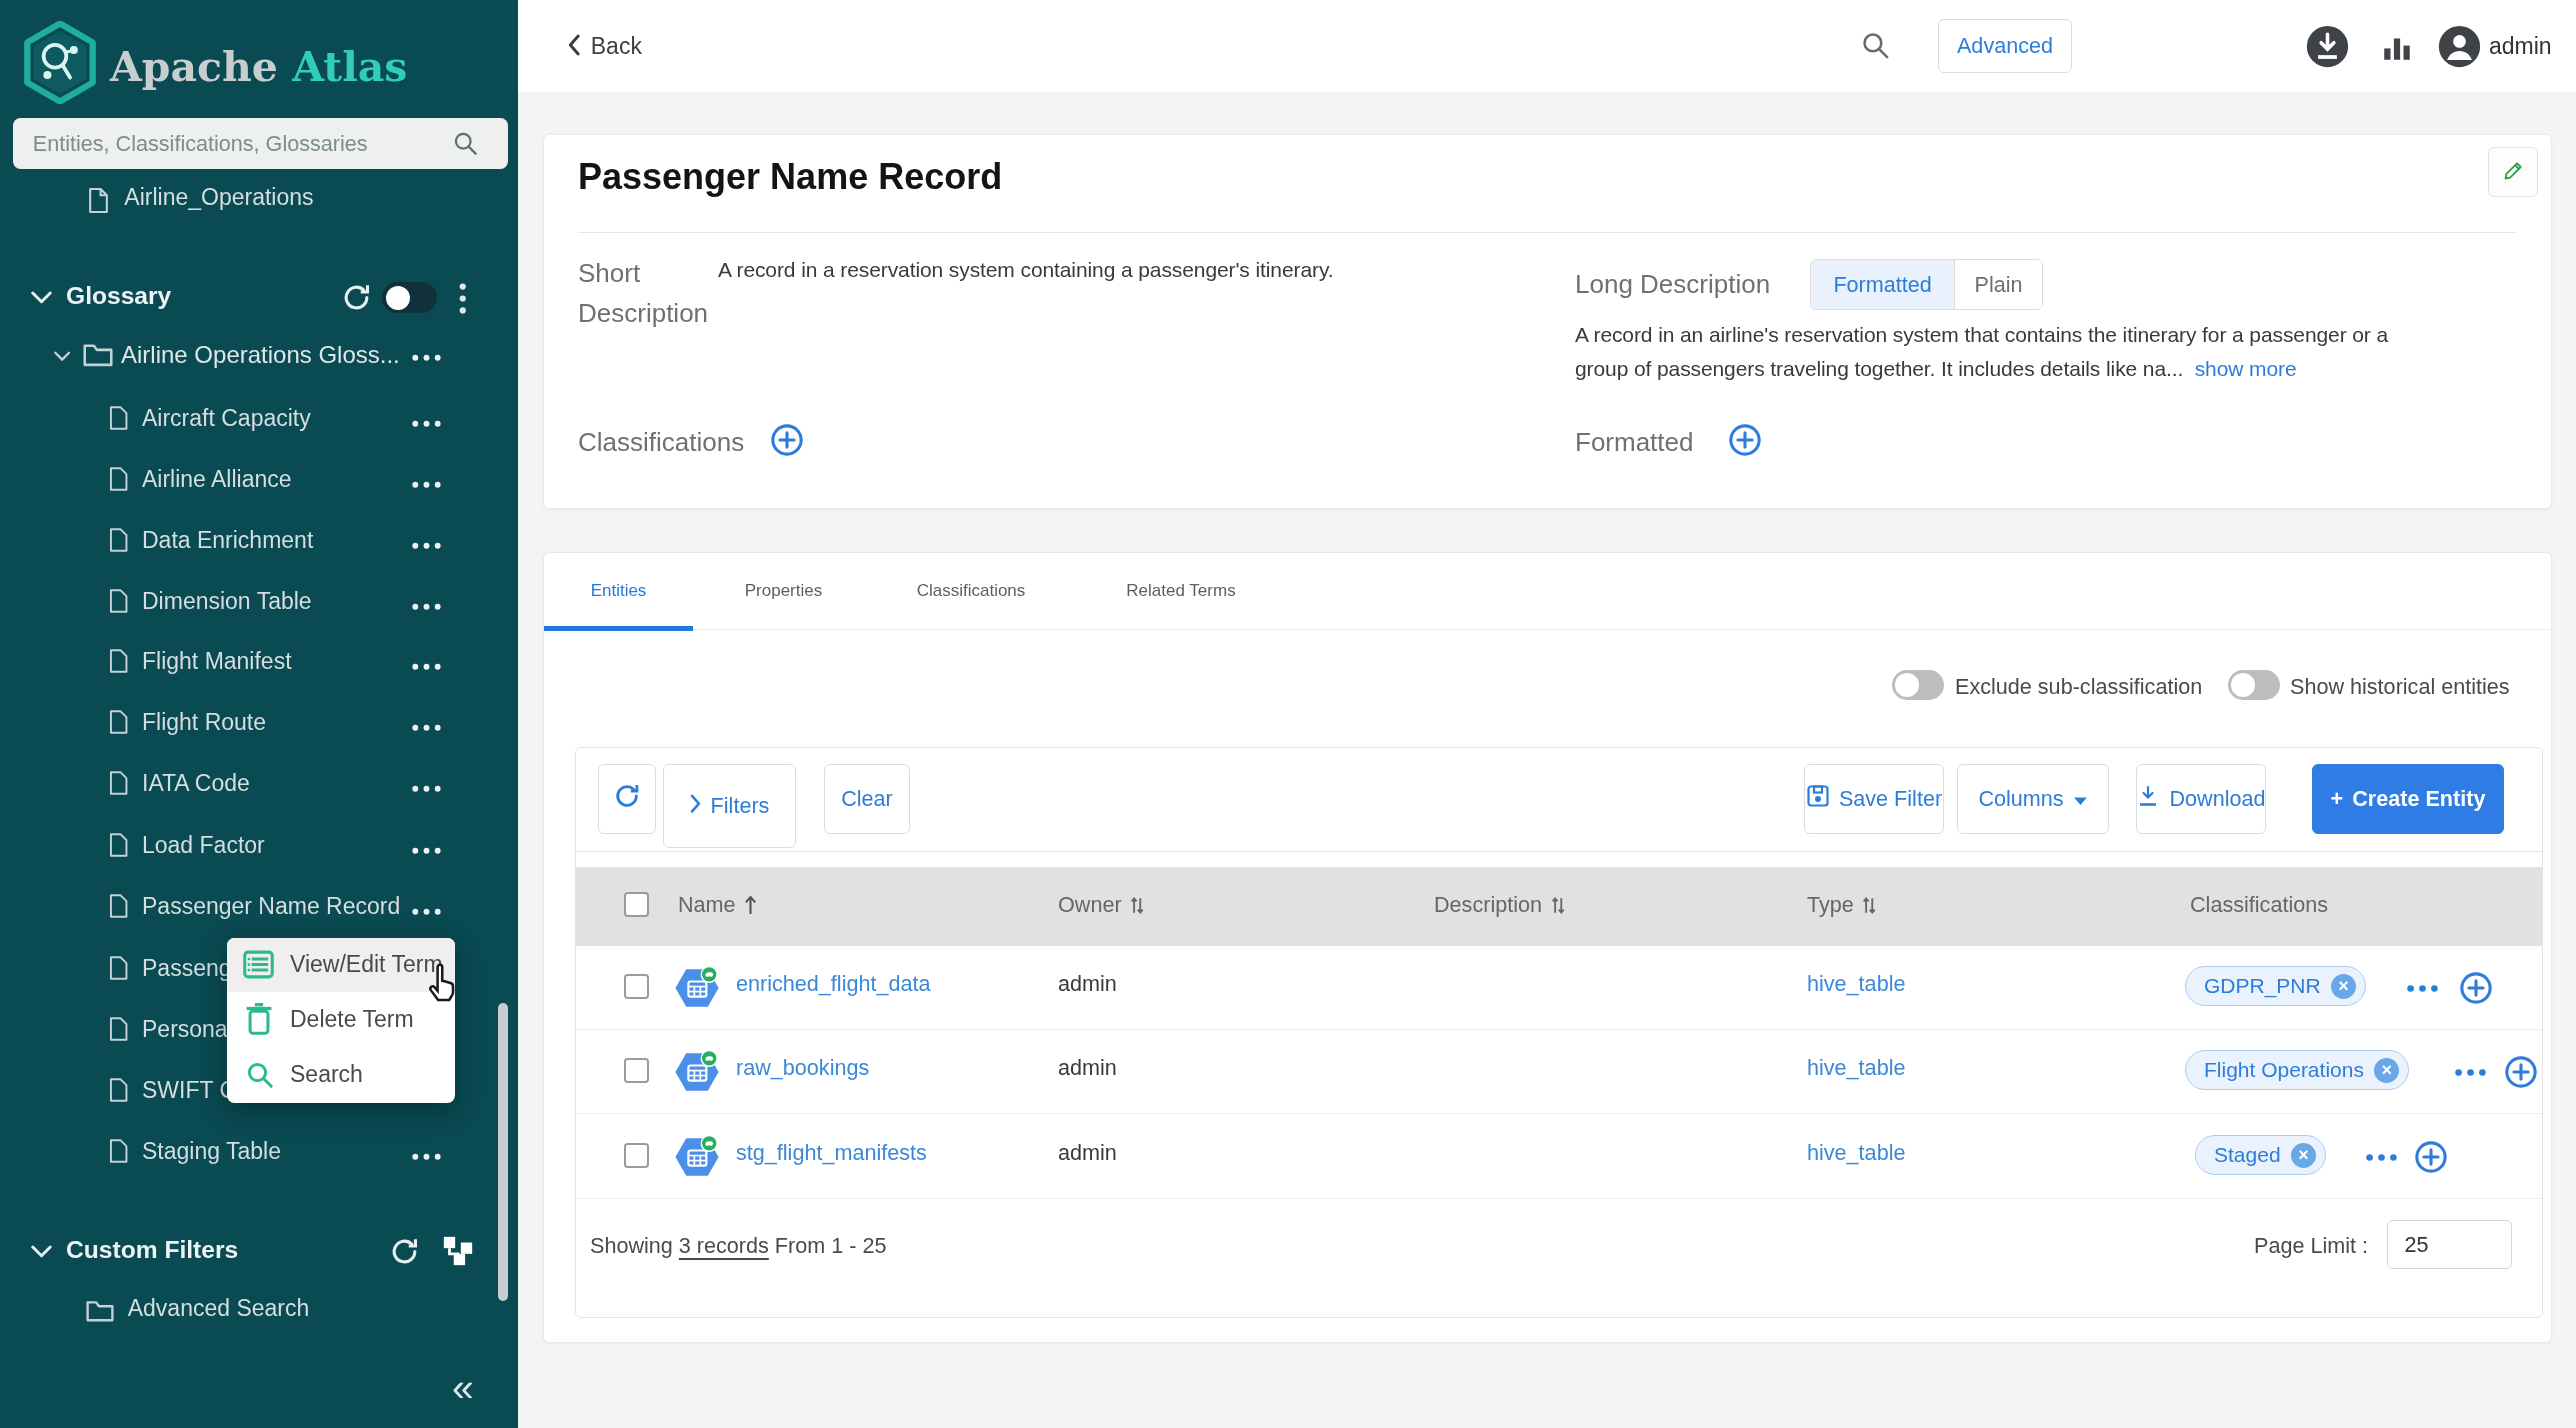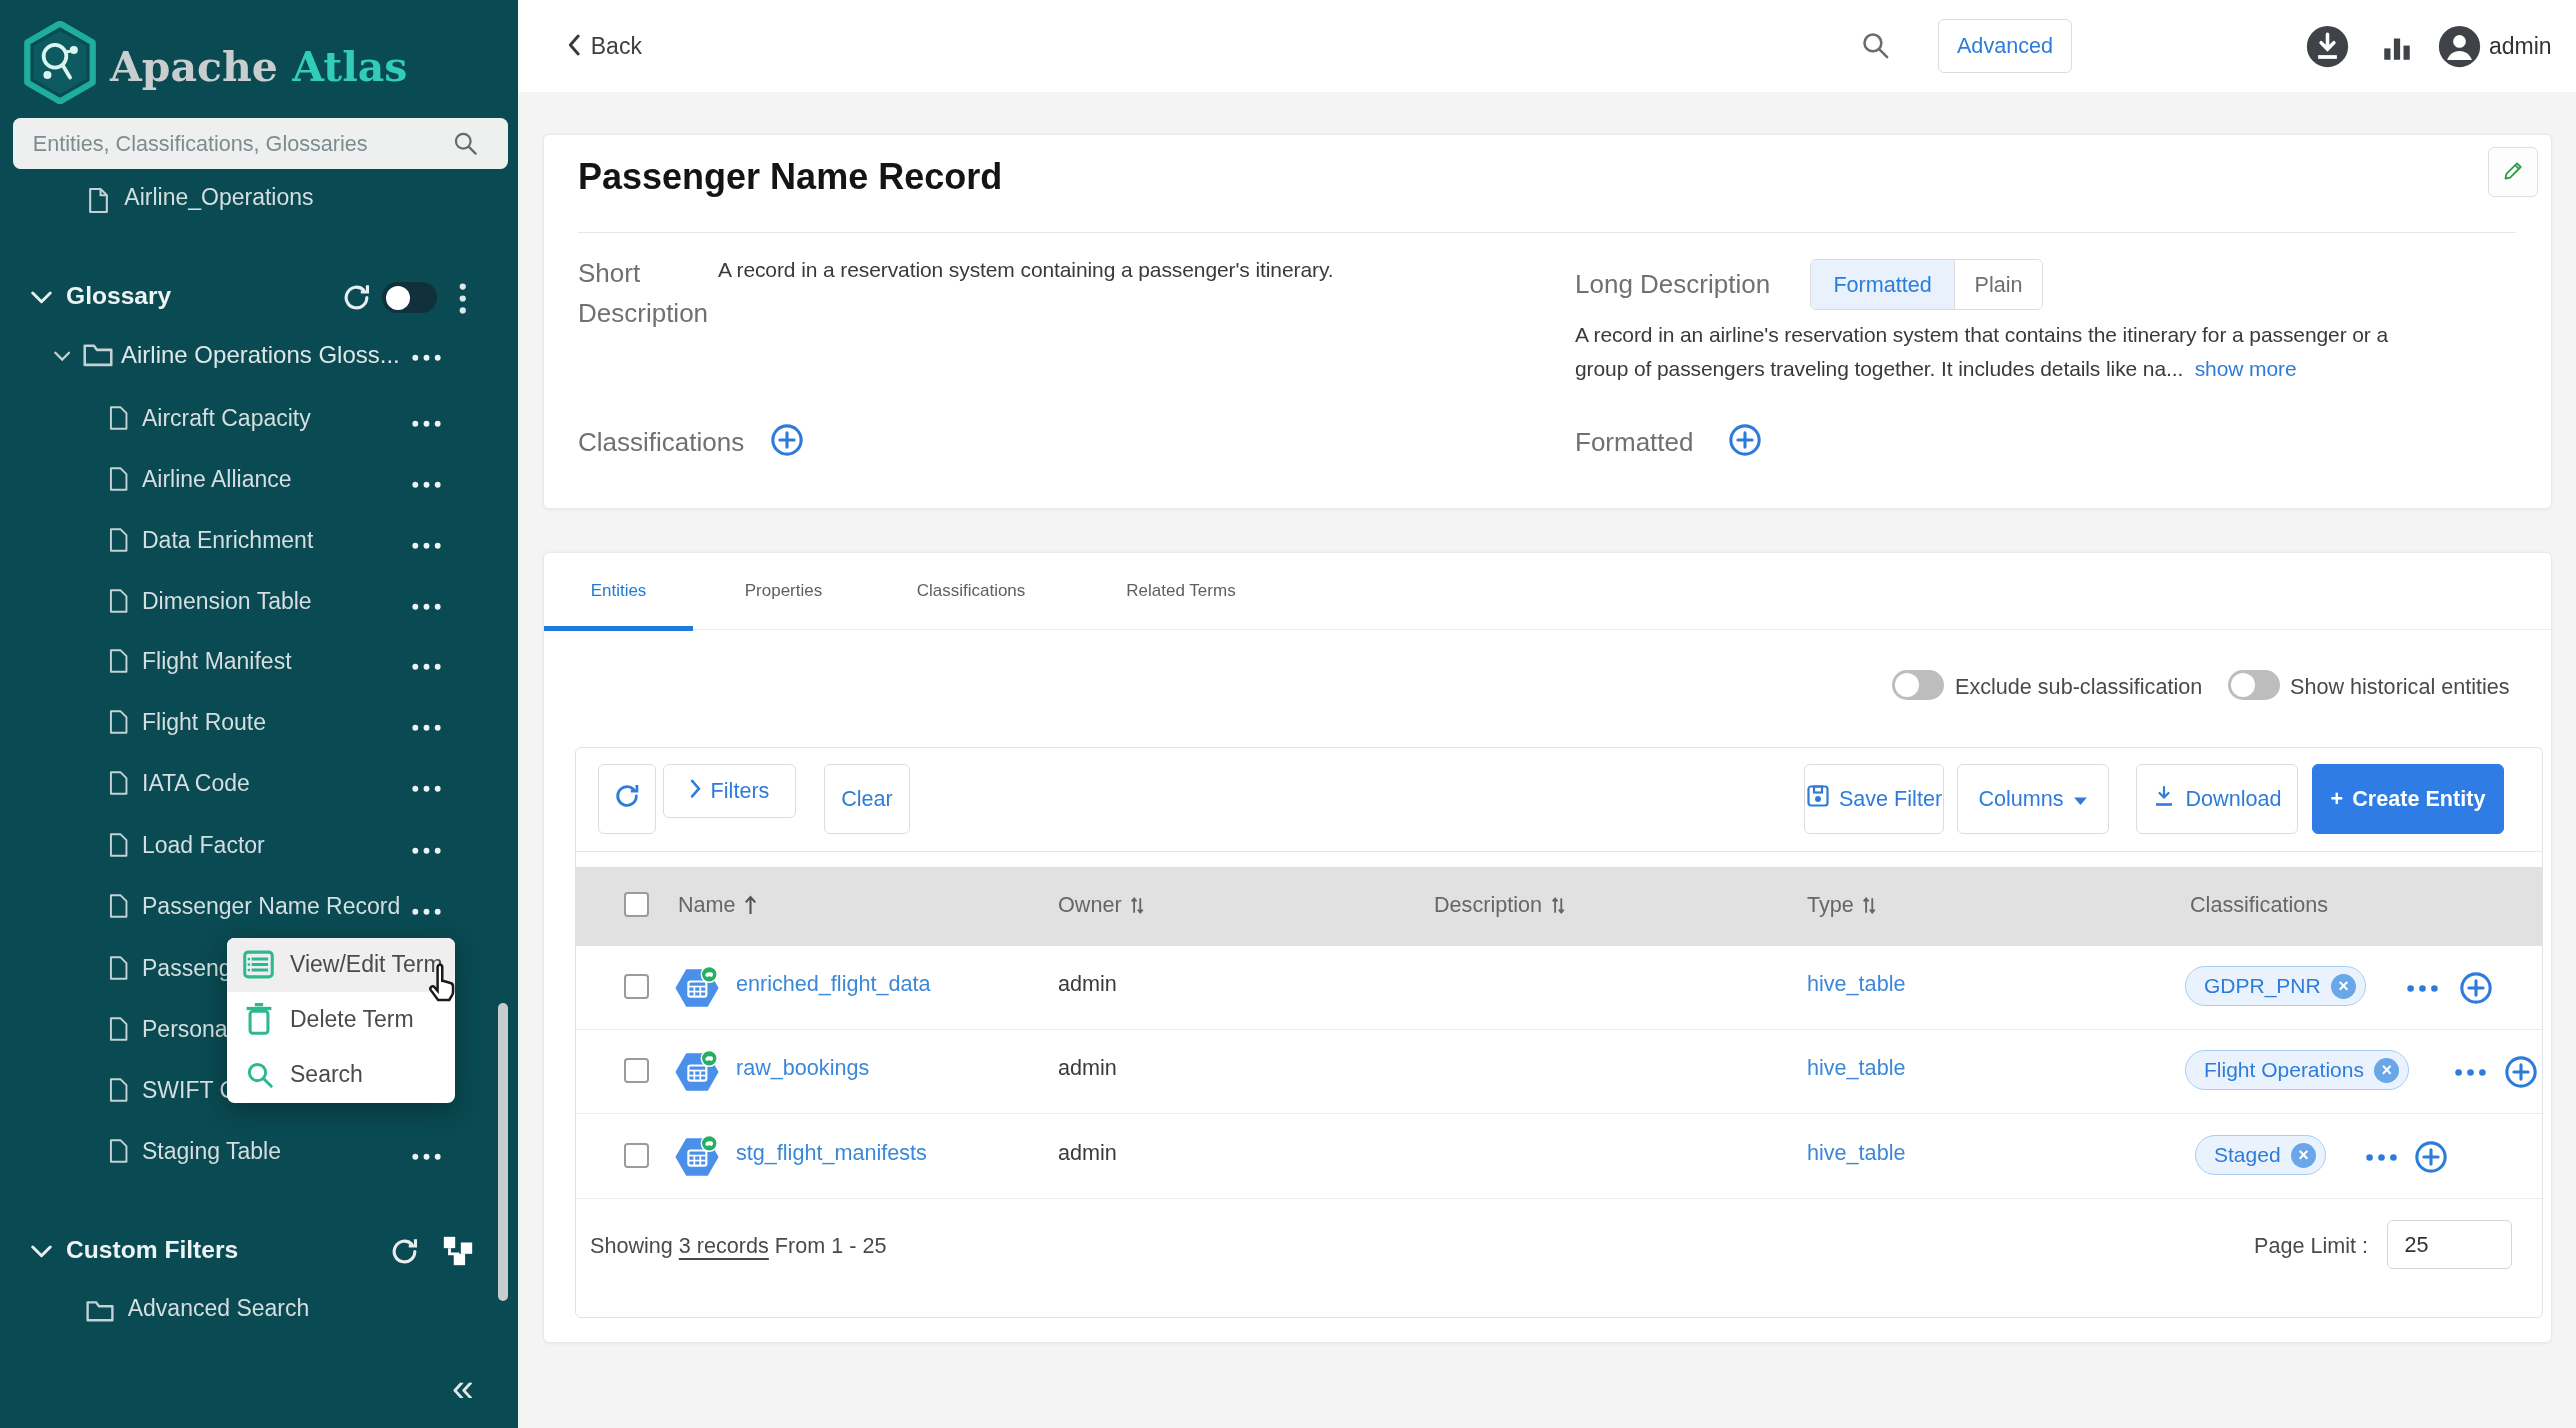--- a/index.html
+++ b/index.html
@@ -403,21 +403,21 @@
     <span class="abs" style="left:1746px;top:121px;font-size:21.6px;color:#4a4a4a;white-space:nowrap;">Show historical entities</span>
 
     <div class="abs" style="left:31px;top:194px;width:1968px;height:571px;border:1.5px solid #e3e3e3;border-radius:6px;box-sizing:border-box;">
 
       <div class="btn" style="left:21.6px;top:16.4px;width:58px;height:70px;">
         <span><svg width="28" height="28" viewBox="0 0 24 24">
               <path d="M20 12a8 8 0 1 1-2.4-5.7" fill="none" stroke="#2e7cd9" stroke-width="2.4" stroke-linecap="round"></path>
               <path d="M20.5 2.5v5.2h-5.2" fill="none" stroke="#2e7cd9" stroke-width="2.4"></path>
             </svg></span>
       </div>
-      <div class="btn" style="left:87px;top:16.4px;width:133px;height:54px;">
+      <div class="btn" style="left:87px;top:16.4px;width:133px;height:84px;">
         <span><svg width="12" height="19.4" viewBox="0 0 12 20">
               <path d="M2 2l7 8-7 8" fill="none" stroke="#2e7cd9" stroke-width="2.6" stroke-linecap="round"></path>
             </svg></span>
         <span>Filters</span>
       </div>
       <div class="btn" style="left:232px;top:16.4px;width:86px;height:70px;margin-left:16px;">
         <span>Clear</span>
       </div>
       <div class="btn" style="left:1228px;top:16.4px;width:140px;height:70px;">
         <span><svg width="24" height="24" viewBox="0 0 24 24">
@@ -426,21 +426,21 @@
               <circle cx="12" cy="15" r="3" fill="#2e7cd9"></circle>
             </svg></span>
         <span>Save Filter</span>
       </div>
       <div class="btn" style="left:1381px;top:16.4px;width:152px;height:70px;">
         <span>Columns</span>
         <span><svg width="15" height="10.4" viewBox="0 0 14 9">
               <path d="M1 1l6 7 6-7z" fill="#2e7cd9"></path>
             </svg></span>
       </div>
-      <div class="btn" style="left:1560px;top:16.4px;width:162px;height:70px;">
+      <div class="btn" style="left:1560px;top:16.4px;width:130px;height:70px;">
         <span><svg width="24" height="24" viewBox="0 0 24 24">
               <path d="M12 3v10M7.5 9l4.5 4.5L16.5 9" fill="none" stroke="#2e7cd9" stroke-width="2.2" stroke-linecap="round"></path>
               <path d="M4 20.5h16" stroke="#2e7cd9" stroke-width="2.6"></path>
             </svg></span>
         <span>Download</span>
       </div>
       <div class="btn" style="left:1736px;top:16.4px;width:192px;height:70px;background:#2e7ce4;border-color:#2e7ce4;color:#fff;font-weight:bold;">
         <span>+</span>
         <span>Create Entity</span>
       </div>

